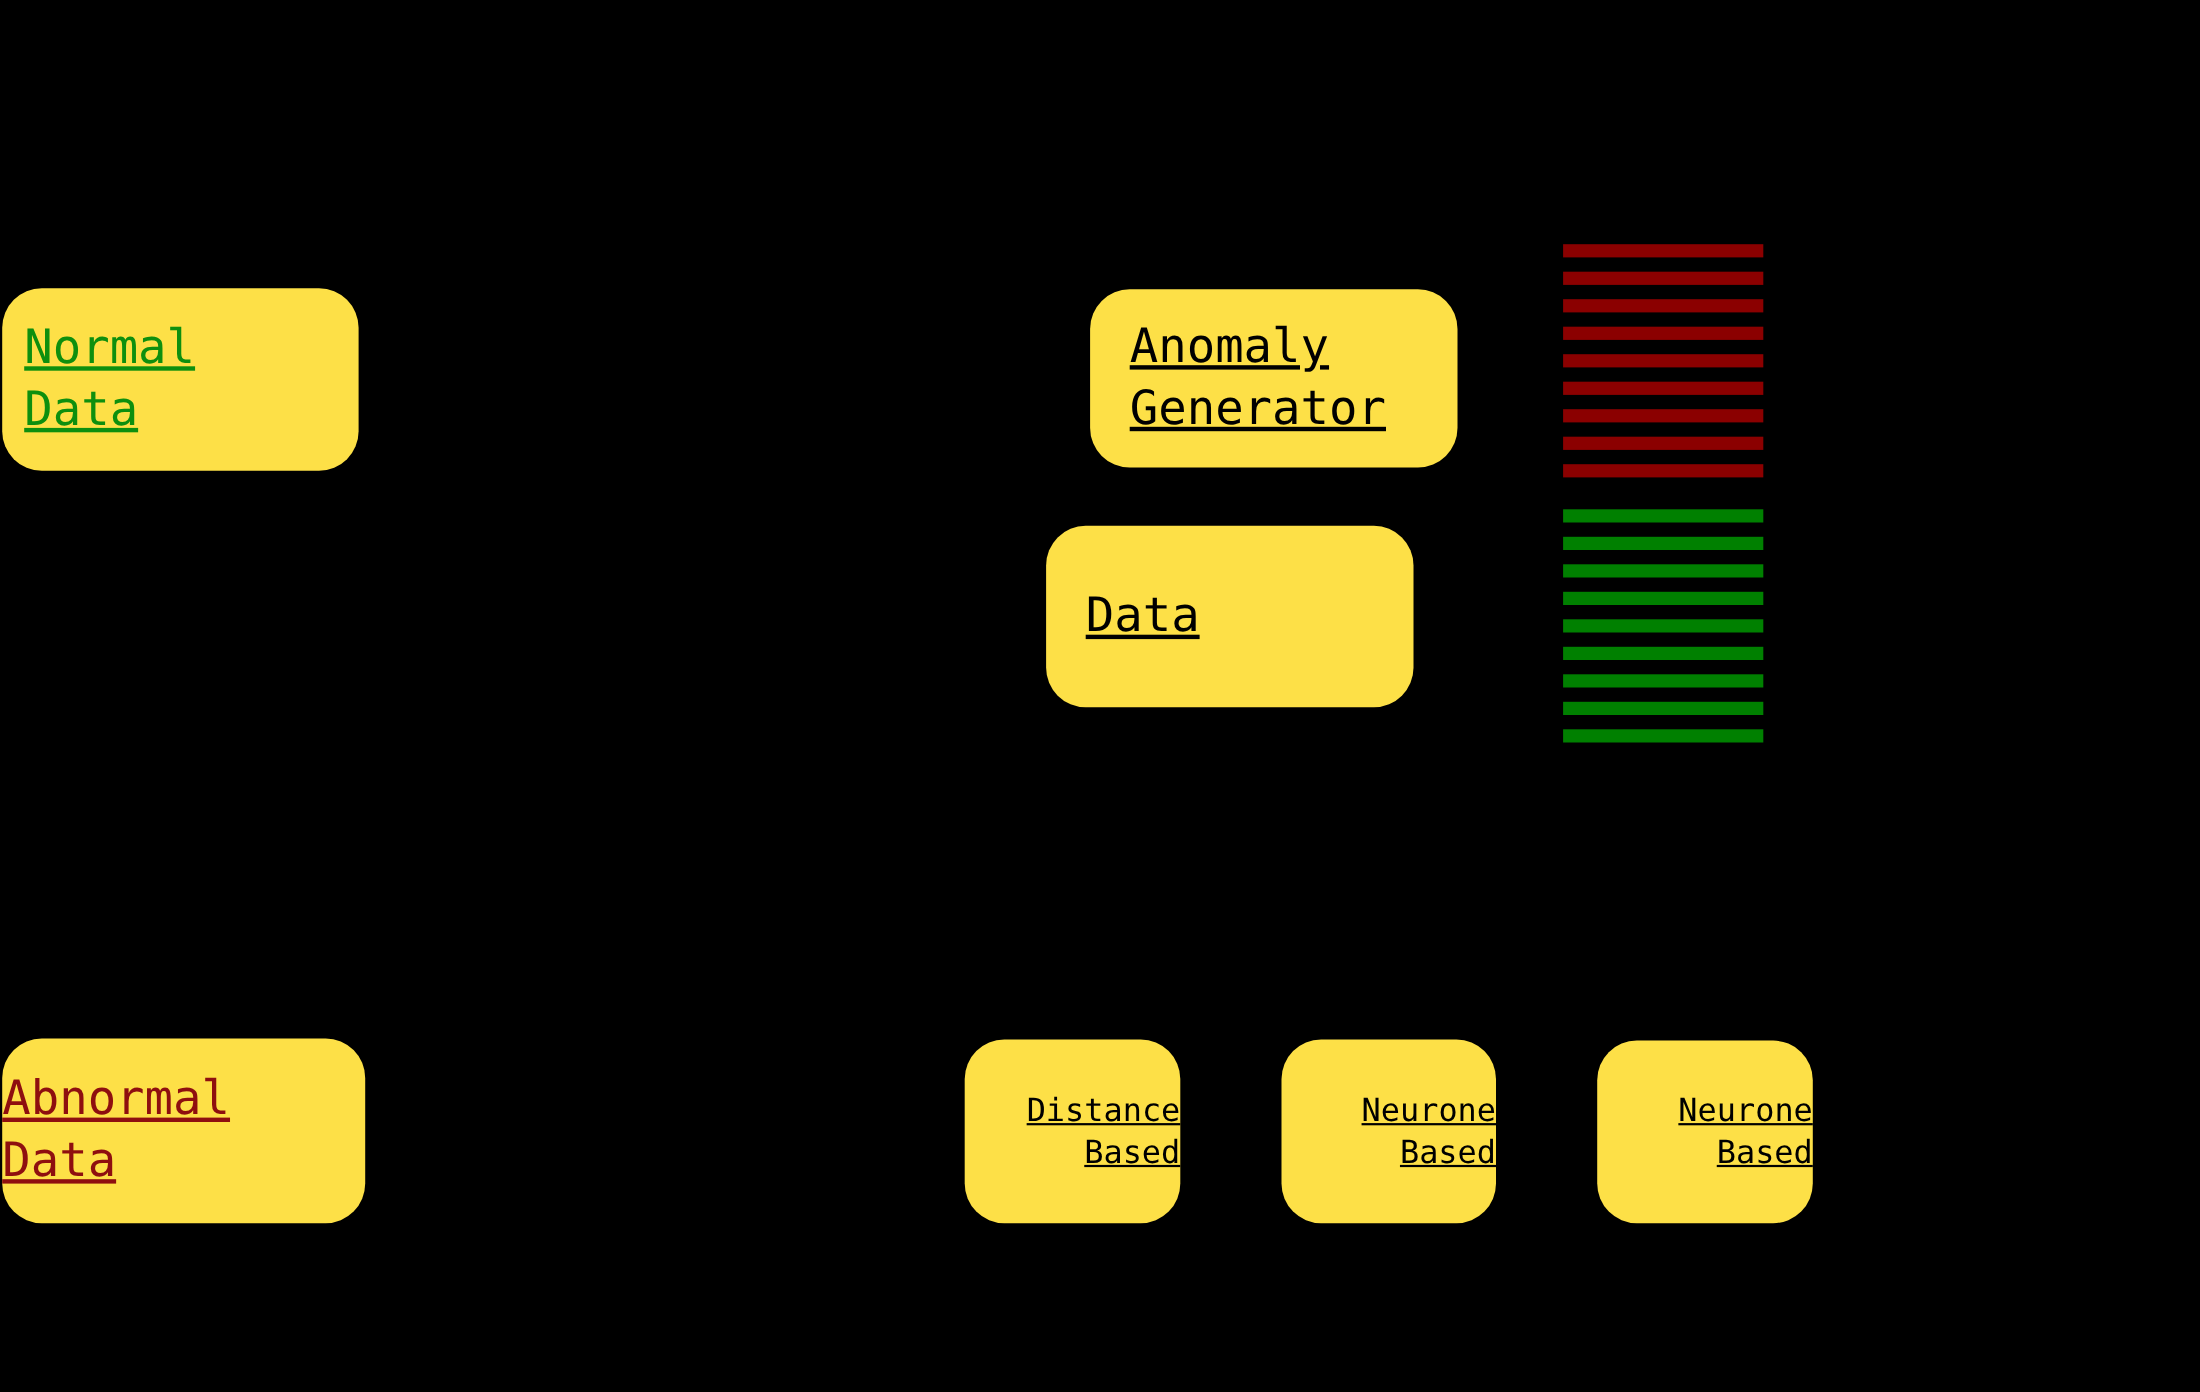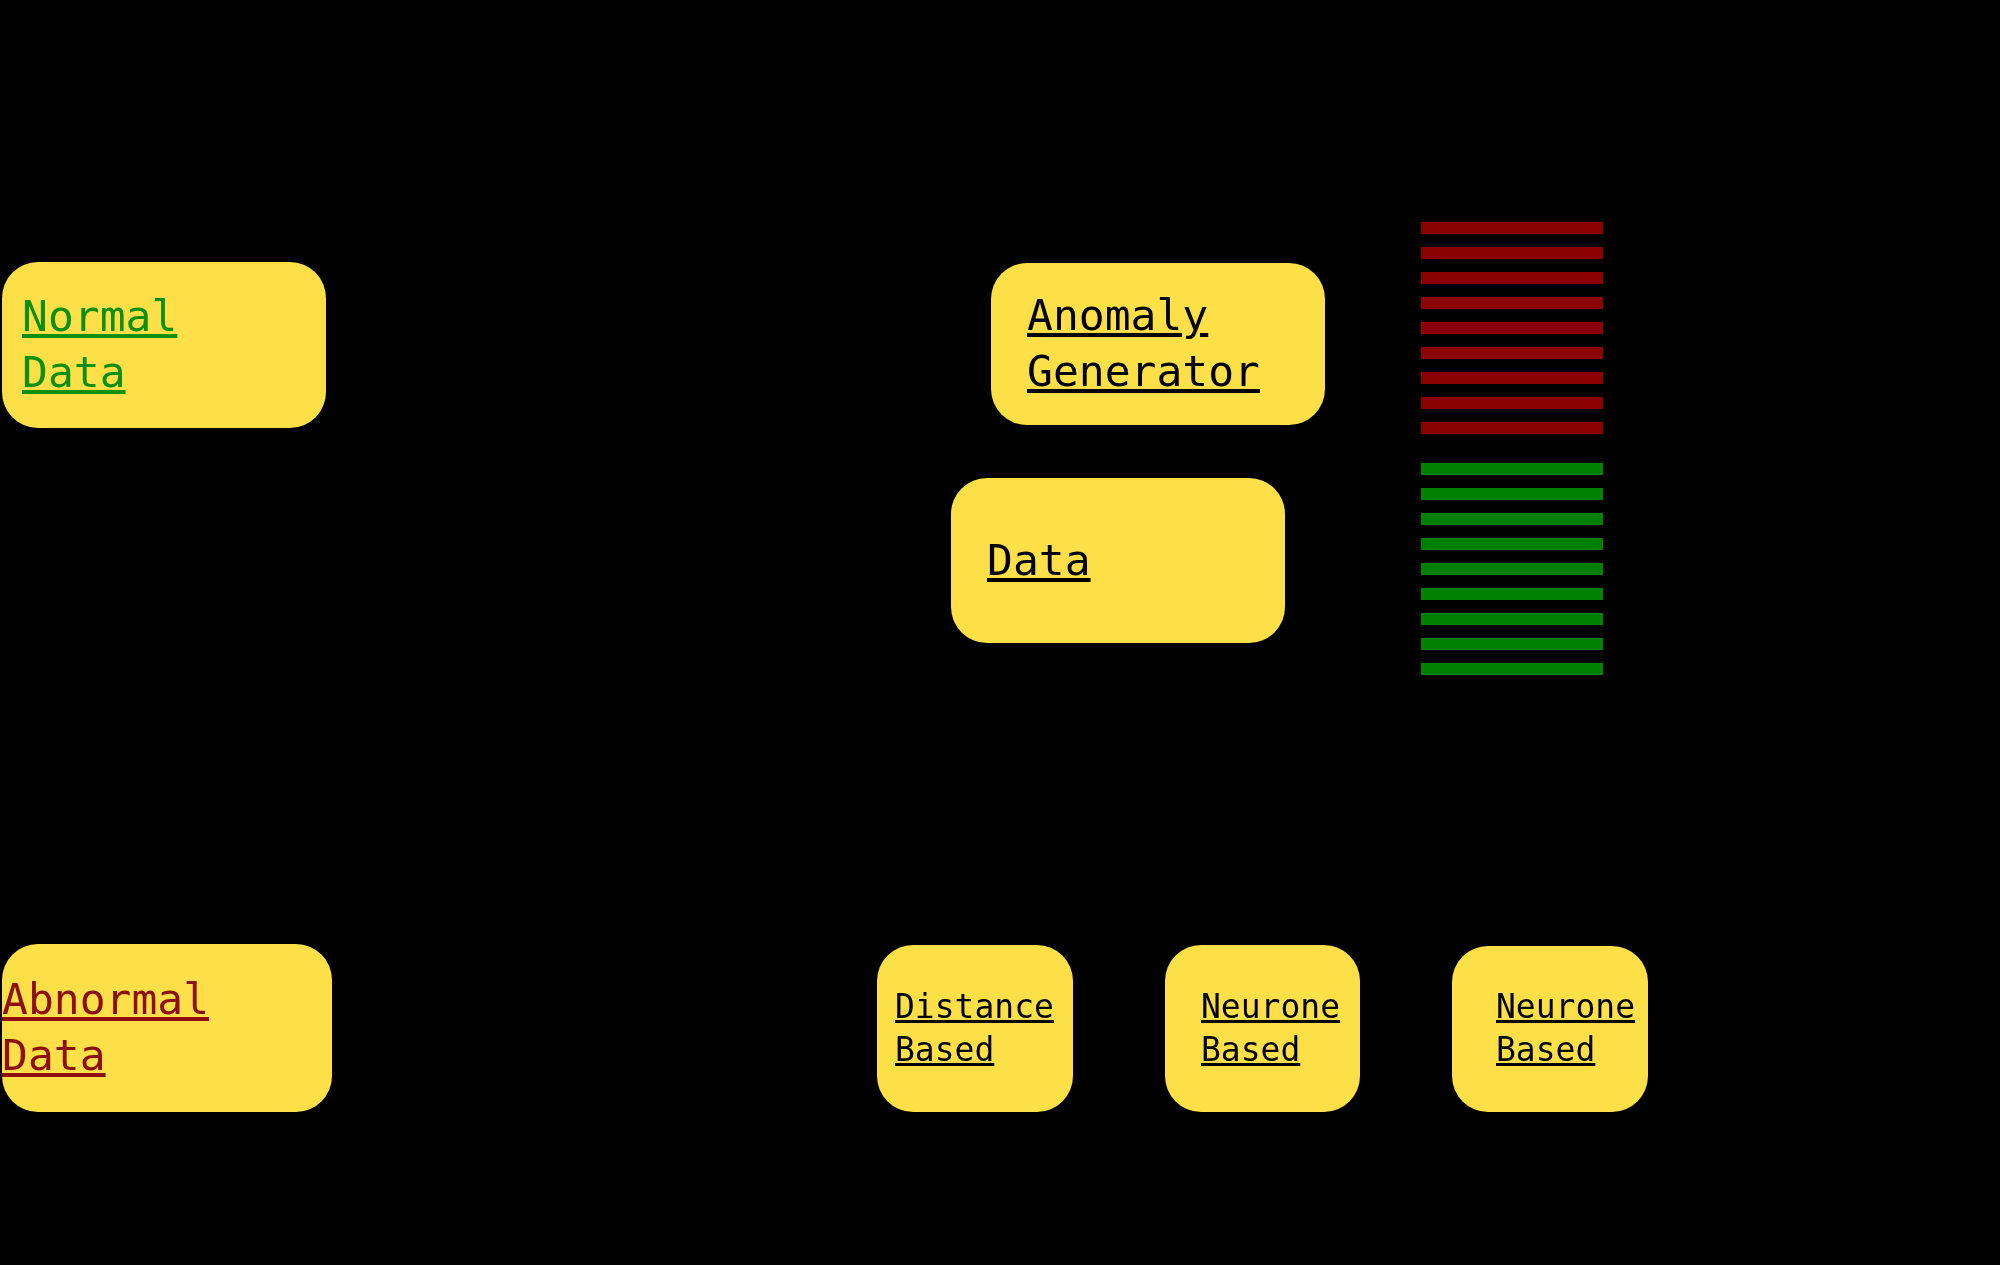--- a/index.html
+++ b/index.html
@@ -28,22 +28,23 @@
   }
   .node .line {
     display: block;
     white-space: pre;
   }
   .big {
     font-size: 43px;
     line-height: 1.3;
   }
   .small {
-    font-size: 33px;
+    font-size: 29px;
     line-height: 1.3;
+    align-items: flex-end;
   }
   .stripes {
     position: absolute;
     width: 182px;
   }
   .stripe {
     width: 182px;
     height: 12px;
     margin-bottom: 13px;
   }

